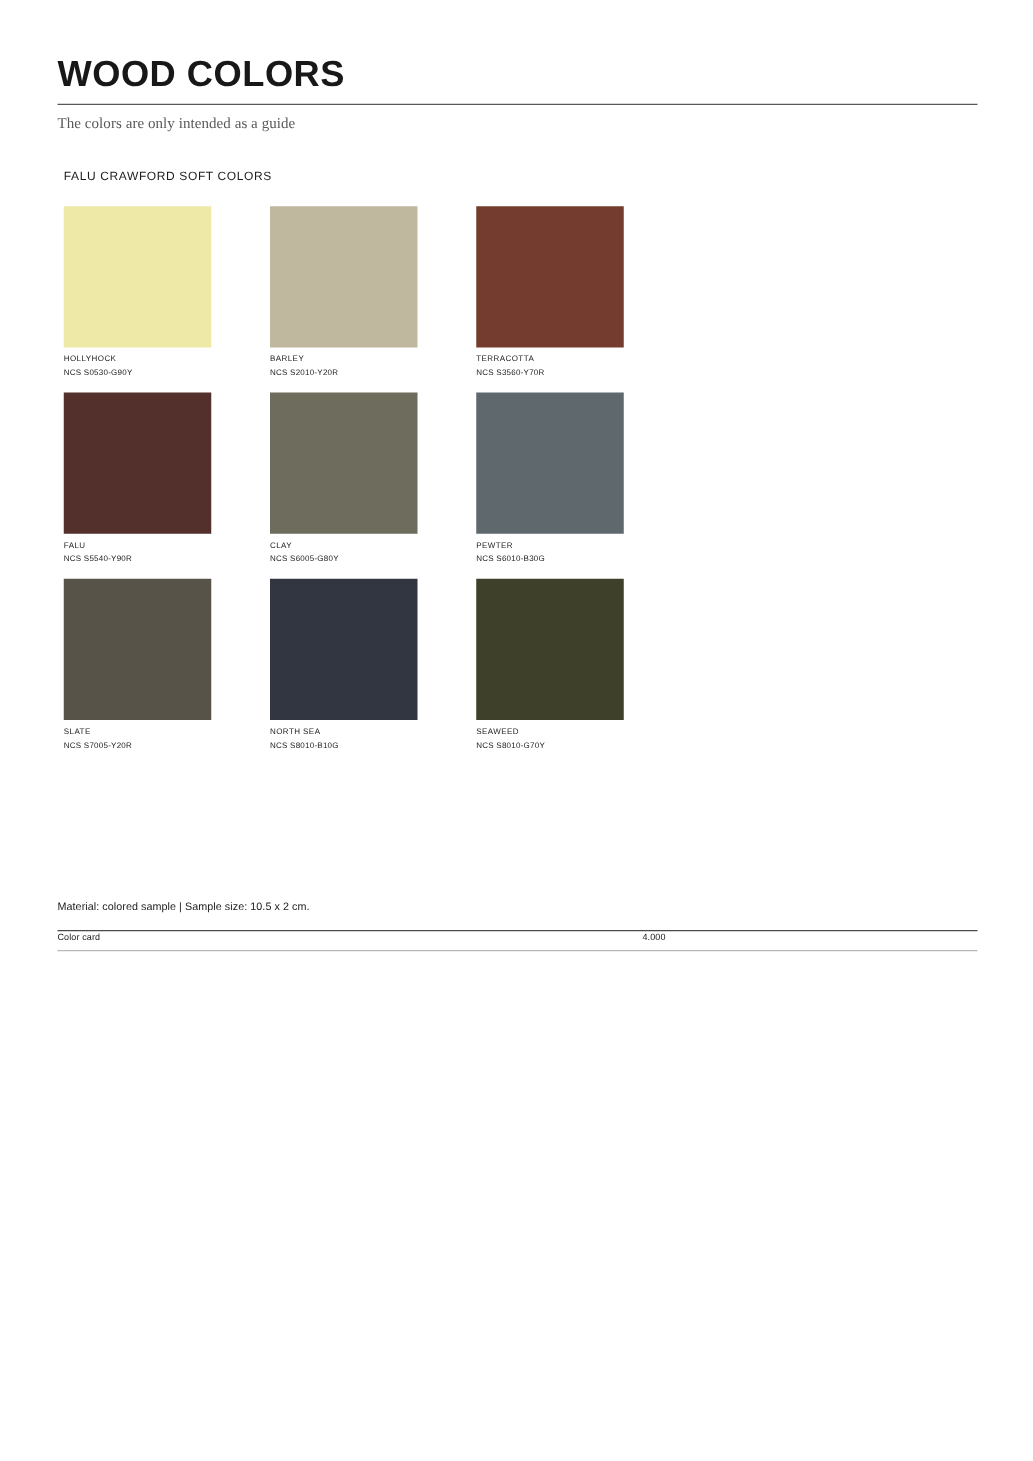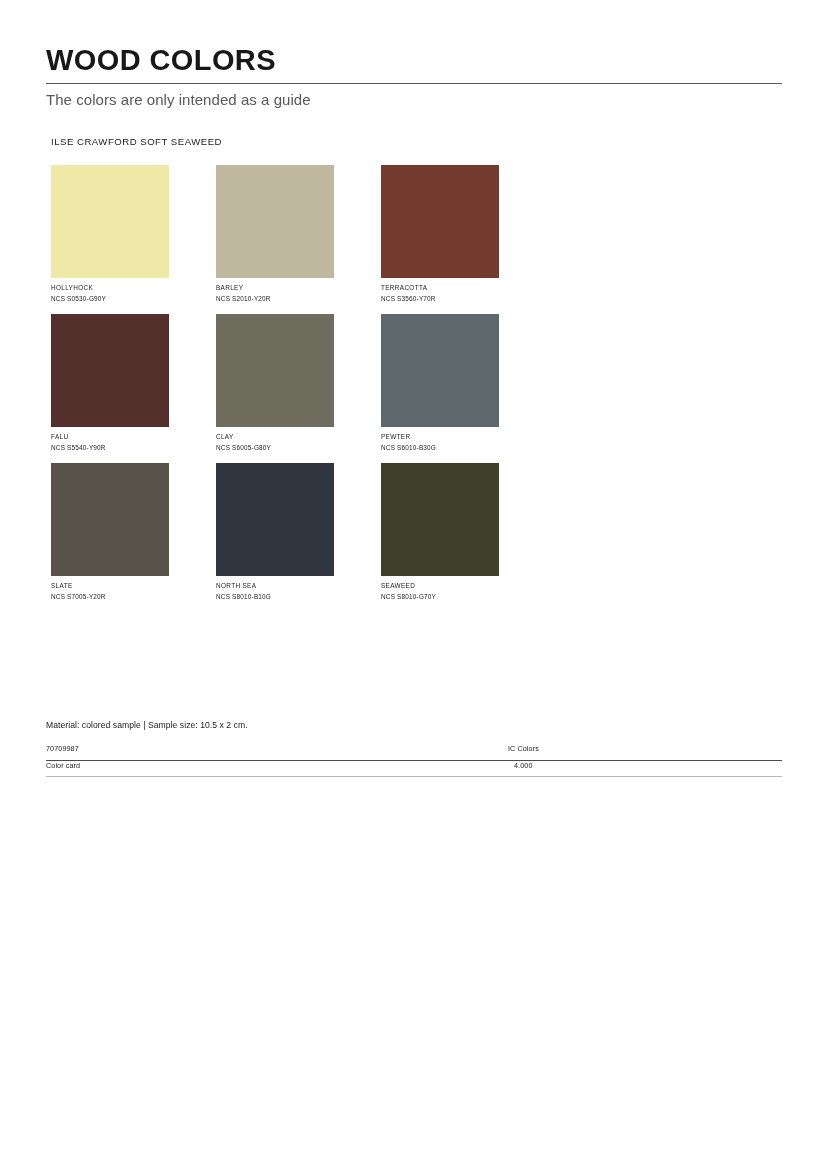--- a/index.html
+++ b/index.html
@@ -39,24 +39,25 @@
     margin: 0;
     white-space: nowrap;
   }
   .title-rule {
     width: 736px;
     height: 1px;
     background: #585858;
     margin-top: 7px;
   }
   .subtitle {
-    font-size: 15px;
+    font-size: 12px;
     color: #595959;
     margin-top: 7px;
     letter-spacing: 0.05px;
+    font-family: Liberation Serif, serif;
   }
 
   
   .section-heading {
     position: absolute;
     left: 51px;
     top: 136px;
     font-size: 9.6px;
     letter-spacing: 0.5px;
     color: #1c1c1c;
@@ -185,21 +186,21 @@
 <body>
 
 <div class="page">
 
   <div class="header">
     <div class="page-title">WOOD COLORS</div>
     <div class="title-rule"></div>
     <div class="subtitle">The colors are only intended as a guide</div>
   </div>
 
-  <div class="section-heading">ILSE CRAWFORD SOFT SEAWEED</div>
+  <div class="section-heading">FALU CRAWFORD SOFT COLORS</div>
 
   <div class="swatch-grid">
 
     <div class="swatch-row">
       <div class="swatch-cell col0">
         <span class="swatch-chip" style="background-color: rgb(239, 233, 168);"></span>
         <div class="swatch-name">HOLLYHOCK</div>
         <div class="swatch-code">NCS S0530-G90Y</div>
       </div>
       <div class="swatch-cell col1">
@@ -248,24 +249,20 @@
         <div class="swatch-name">SEAWEED</div>
         <div class="swatch-code">NCS S8010-G70Y</div>
       </div>
     </div>
 
   </div>
 
   <div class="material-note">Material: colored sample | Sample size: 10.5 x 2 cm.</div>
 
   <div class="product-table">
-    <div class="pt-row pt-head">
-      <span class="pt-col-a">70709987</span>
-      <span class="pt-col-b">IC Colors</span>
-    </div>
     <div class="pt-rule-dark"></div>
     <div class="pt-row">
       <span class="pt-col-a">Color card</span>
       <span class="pt-col-b value">4.000</span>
     </div>
     <div class="pt-rule-light"></div>
   </div>
 
 
 </div>

